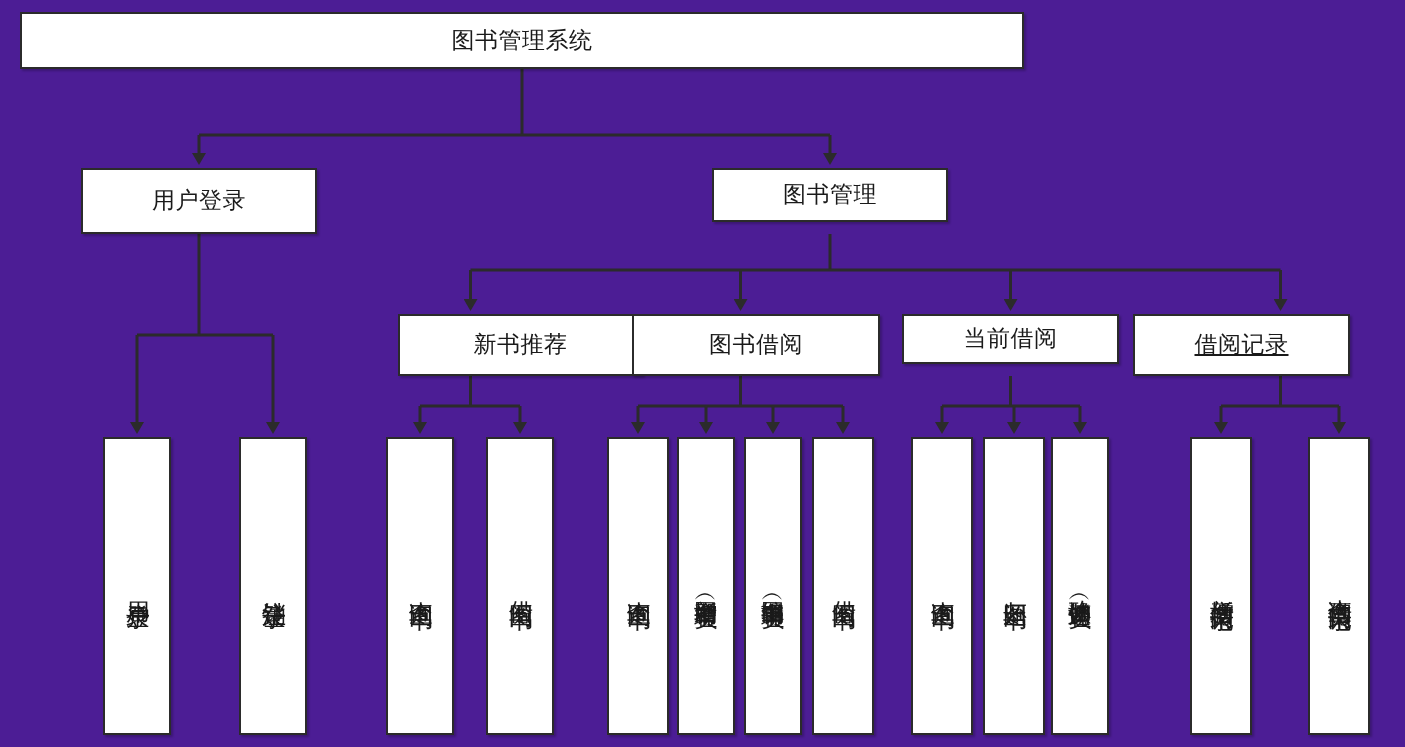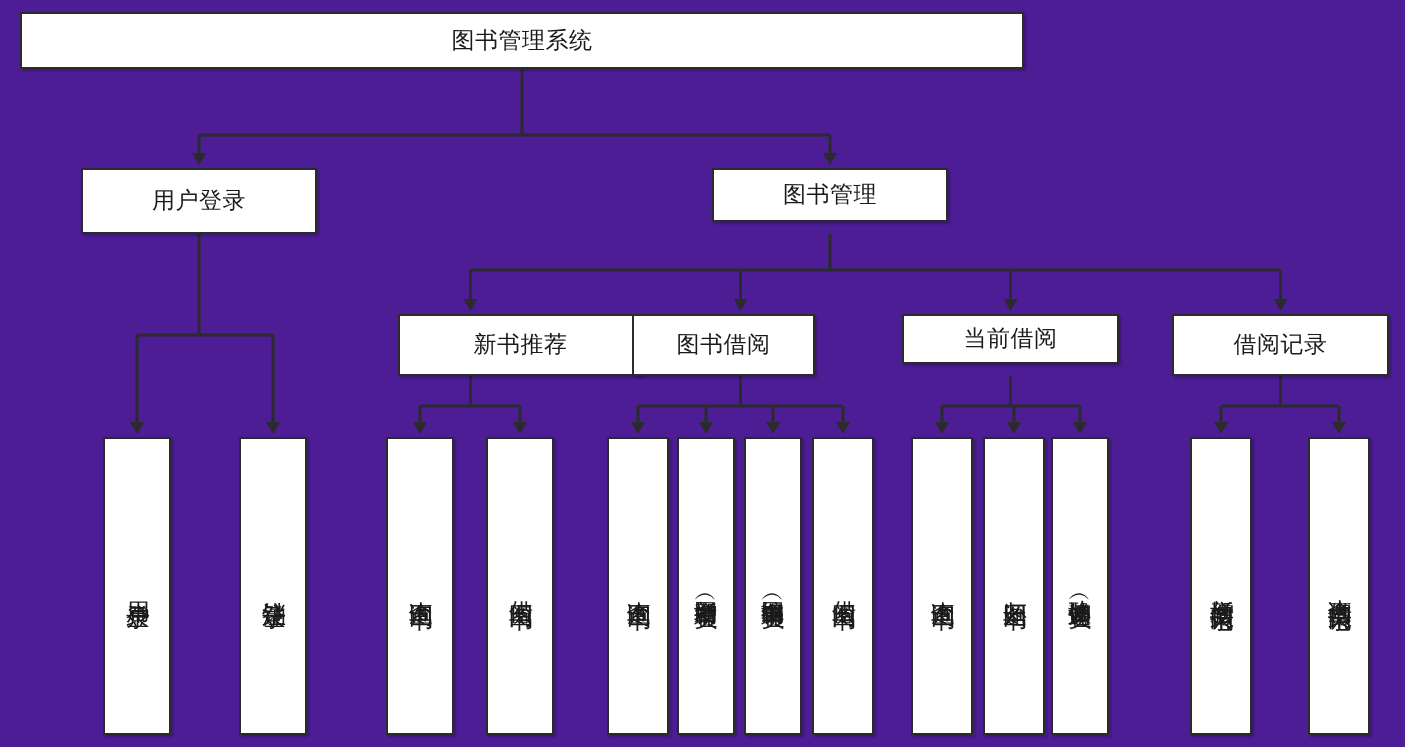--- a/index.html
+++ b/index.html
@@ -132,27 +132,27 @@
       </div>
       <div class="node horizontal" style="left: 81px; top: 168px; width: 236px; height: 66px;">
         <span class="label">用户登录</span>
       </div>
       <div class="node horizontal" style="left: 712px; top: 168px; width: 236px; height: 54px;">
         <span class="label">图书管理</span>
       </div>
       <div class="node horizontal" style="left: 362px; top: 314px; width: 245px; height: 62px; margin-left: 36px;">
         <span class="label">新书推荐</span>
       </div>
-      <div class="node horizontal" style="left: 632px; top: 314px; width: 183px; height: 62px;">
+      <div class="node horizontal" style="left: 632px; top: 314px; width: 248px; height: 62px;">
         <span class="label">图书借阅</span>
       </div>
       <div class="node horizontal" style="left: 902px; top: 314px; width: 217px; height: 50px;">
         <span class="label">当前借阅</span>
       </div>
-      <div class="node horizontal" style="left: 1172px; top: 314px; width: 217px; height: 62px;">
+      <div class="node horizontal" style="left: 1133px; top: 314px; width: 217px; height: 62px; text-decoration: underline;">
         <span class="label">借阅记录</span>
       </div>
       <div class="node vertical" style="left: 103px; top: 437px; width: 68px; height: 298px;">
         <span class="label">用户登录</span>
       </div>
       <div class="node vertical" style="left: 239px; top: 437px; width: 68px; height: 298px;">
         <span class="label">注销登录</span>
       </div>
       <div class="node vertical" style="left: 386px; top: 437px; width: 68px; height: 298px;">
         <span class="label">查询图书</span>

